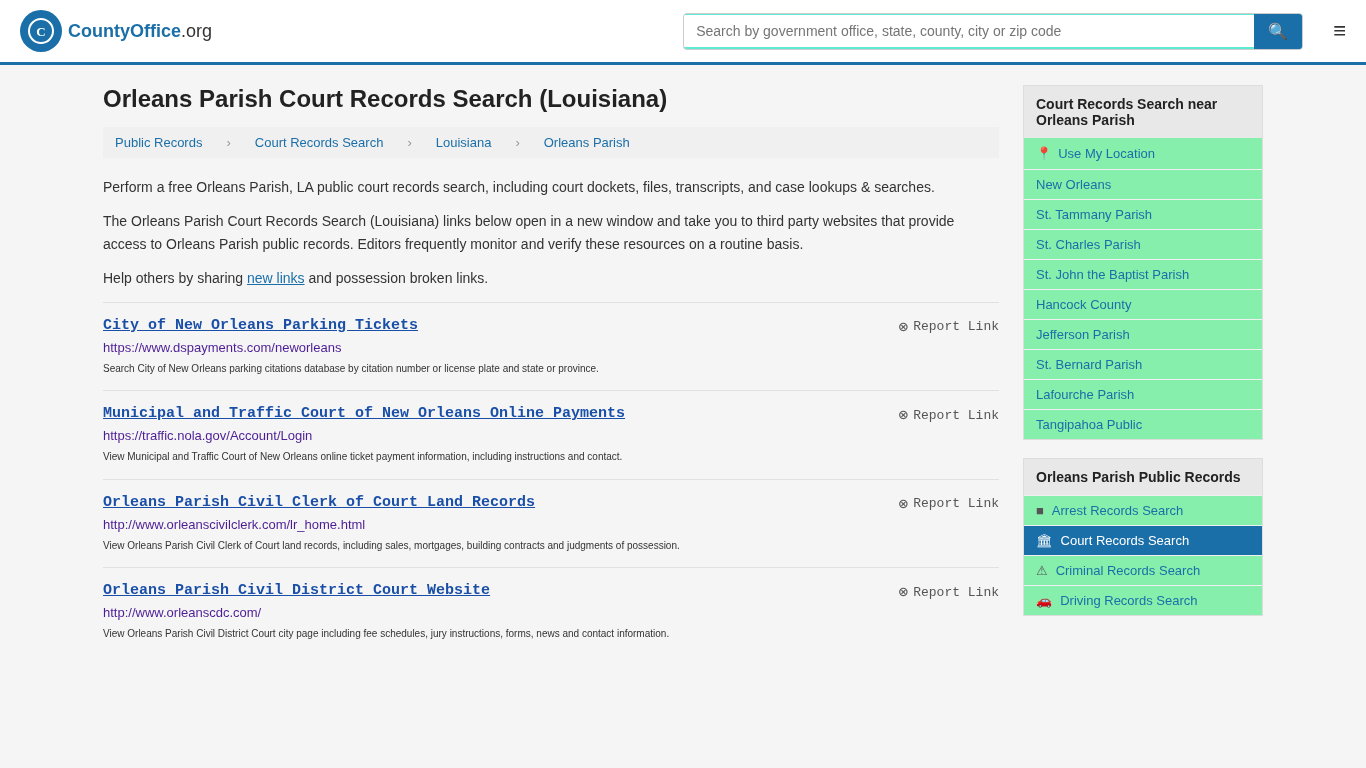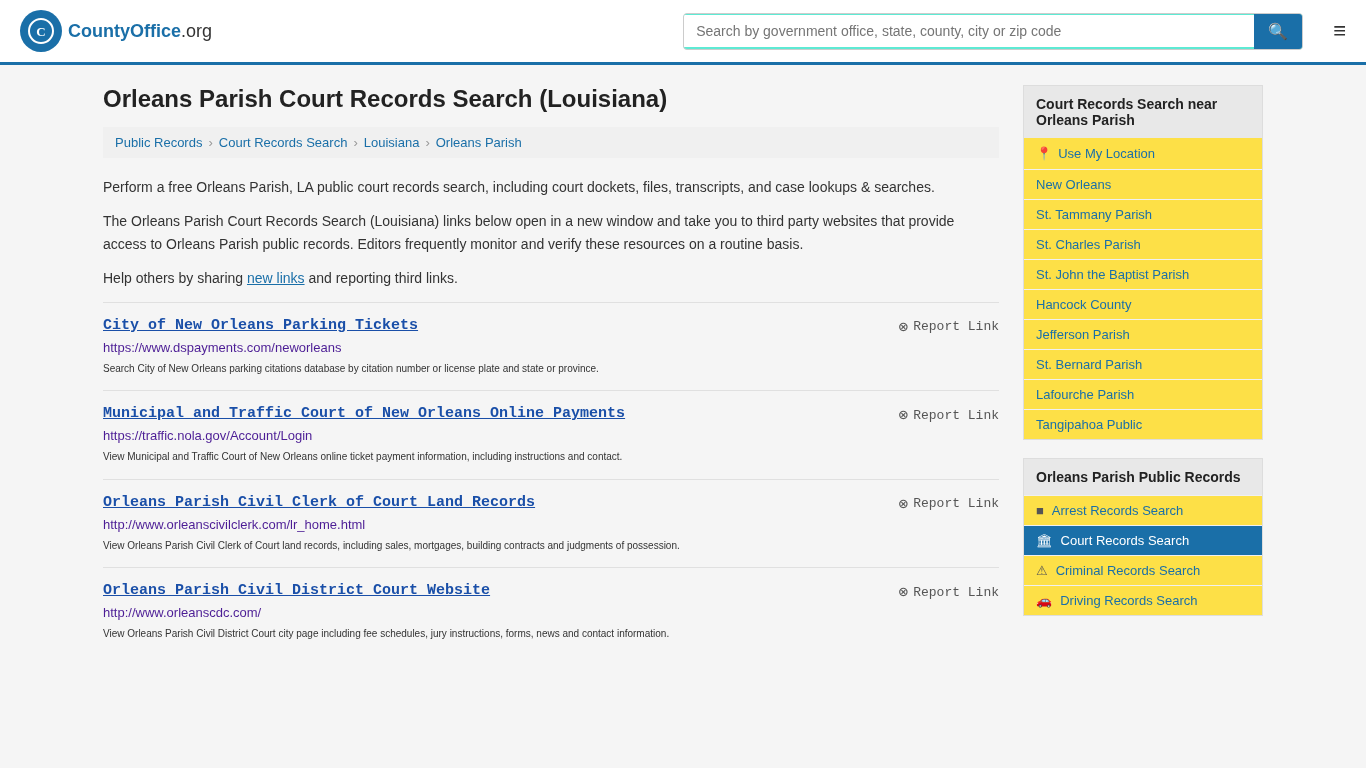--- a/index.html
+++ b/index.html
@@ -99,21 +99,21 @@
     }
 
     
     .breadcrumb {
       background: #f0f0f0;
       padding: 8px 12px;
       font-size: 13px;
       margin-bottom: 18px;
       display: flex;
       align-items: flex-end;
-      gap: 6px;
+      gap: 24px;
       flex-wrap: wrap;
     }
     .breadcrumb a {
       color: #1a6fa8;
       text-decoration: none;
     }
     .breadcrumb .sep { color: #999; }
 
     
     .description { margin-bottom: 12px; font-size: 14px; line-height: 1.6; }
@@ -155,21 +155,21 @@
       margin: 3px 0 6px;
     }
     .result-desc {
       font-size: 10px;
       line-height: 1.55;
       color: #333;
     }
 
     
     .sidebar-section {
-      background: #fde047;
+      background: #86efac;
       border: 1px solid #ddd;
       margin-bottom: 18px;
       overflow: hidden;
     }
     .sidebar-section-title {
       background: #e8e8e8;
       padding: 10px 12px;
       font-size: 14px;
       font-weight: bold;
       color: #222;
@@ -249,21 +249,21 @@
       <a href="#">Court Records Search</a>
       <span class="sep">›</span>
       <a href="#">Louisiana</a>
       <span class="sep">›</span>
       <a href="#">Orleans Parish</a>
     </nav>
 
     <p class="description">Perform a free Orleans Parish, LA public court records search, including court dockets, files, transcripts, and case lookups &amp; searches.</p>
     <p class="description">The Orleans Parish Court Records Search (Louisiana) links below open in a new window and take you to third party websites that provide access to Orleans Parish public records. Editors frequently monitor and verify these resources on a routine basis.</p>
     <p class="description">
-      <span>Help others by sharing </span><a href="#">new links</a><span> and reporting third links.</span>
+      <span>Help others by sharing </span><a href="#">new links</a><span> and possession broken links.</span>
     </p>
 
     <div id="results-container">
         <div class="result-item">
     <div class="result-title-row">
       <span class="result-title">City of New Orleans Parking Tickets</span>
       <span class="report-link-btn">
         <span class="icon">⊗</span>
         <span>Report Link</span>
       </span>

